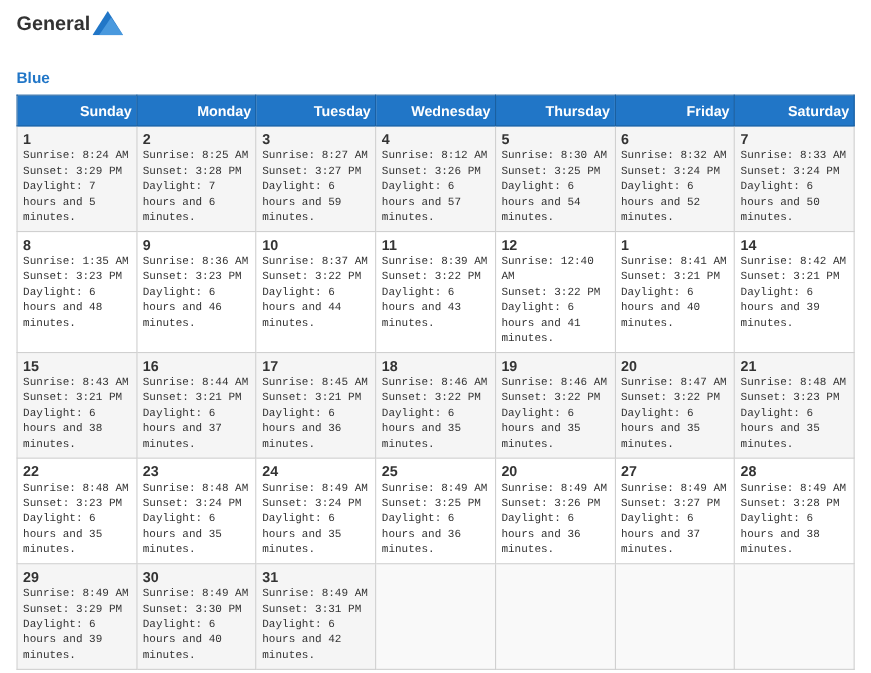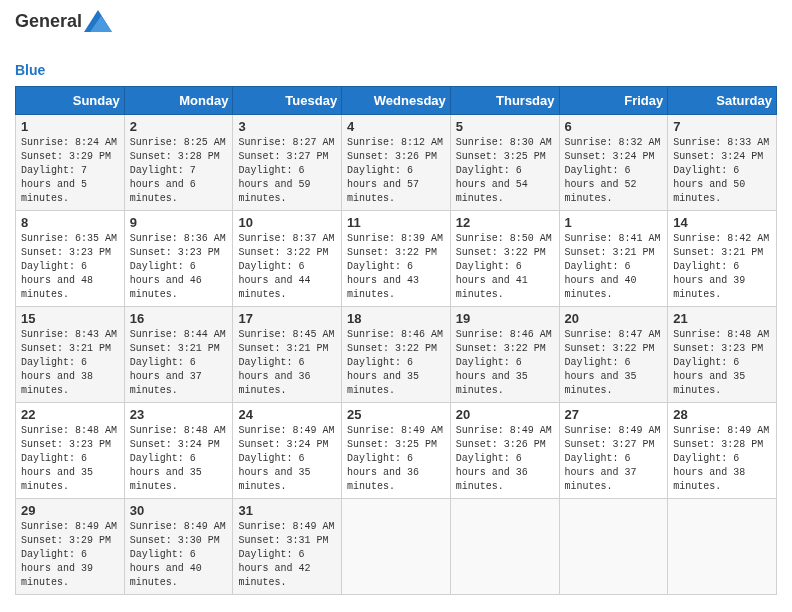--- a/index.html
+++ b/index.html
@@ -183,21 +183,21 @@
             <div>Sunrise: 8:33 AM</div>
             <div>Sunset: 3:24 PM</div>
             <div>Daylight: 6 hours and 50 minutes.</div>
           </div>
         </td>
       </tr>
       <tr>
         <td>
           <span class="day-num">8</span>
           <div class="day-info">
-            <div>Sunrise: 6:35 AM</div>
+            <div>Sunrise: 1:35 AM</div>
             <div>Sunset: 3:23 PM</div>
             <div>Daylight: 6 hours and 48 minutes.</div>
           </div>
         </td>
         <td>
           <span class="day-num">9</span>
           <div class="day-info">
             <div>Sunrise: 8:36 AM</div>
             <div>Sunset: 3:23 PM</div>
             <div>Daylight: 6 hours and 46 minutes.</div>
@@ -215,21 +215,21 @@
           <span class="day-num">11</span>
           <div class="day-info">
             <div>Sunrise: 8:39 AM</div>
             <div>Sunset: 3:22 PM</div>
             <div>Daylight: 6 hours and 43 minutes.</div>
           </div>
         </td>
         <td>
           <span class="day-num">12</span>
           <div class="day-info">
-            <div>Sunrise: 8:50 AM</div>
+            <div>Sunrise: 12:40 AM</div>
             <div>Sunset: 3:22 PM</div>
             <div>Daylight: 6 hours and 41 minutes.</div>
           </div>
         </td>
         <td>
           <span class="day-num">1</span>
           <div class="day-info">
             <div>Sunrise: 8:41 AM</div>
             <div>Sunset: 3:21 PM</div>
             <div>Daylight: 6 hours and 40 minutes.</div>

